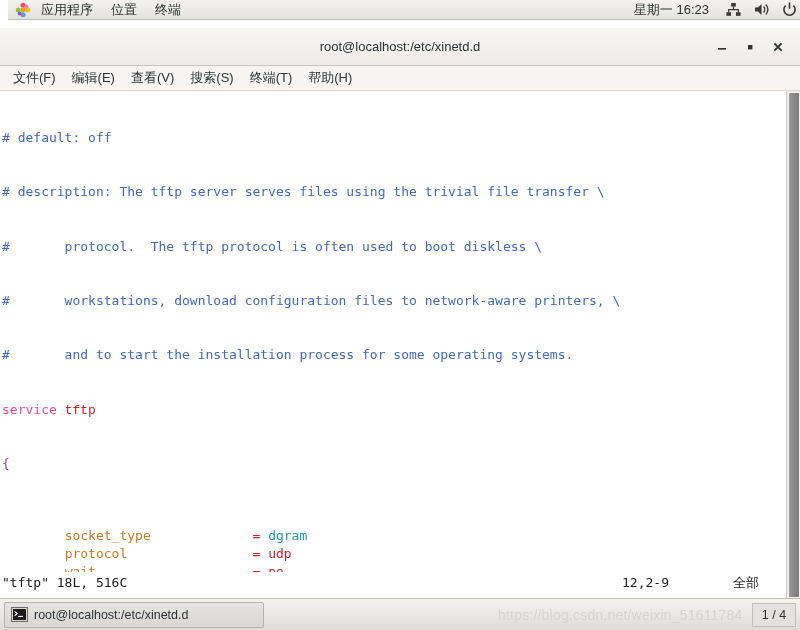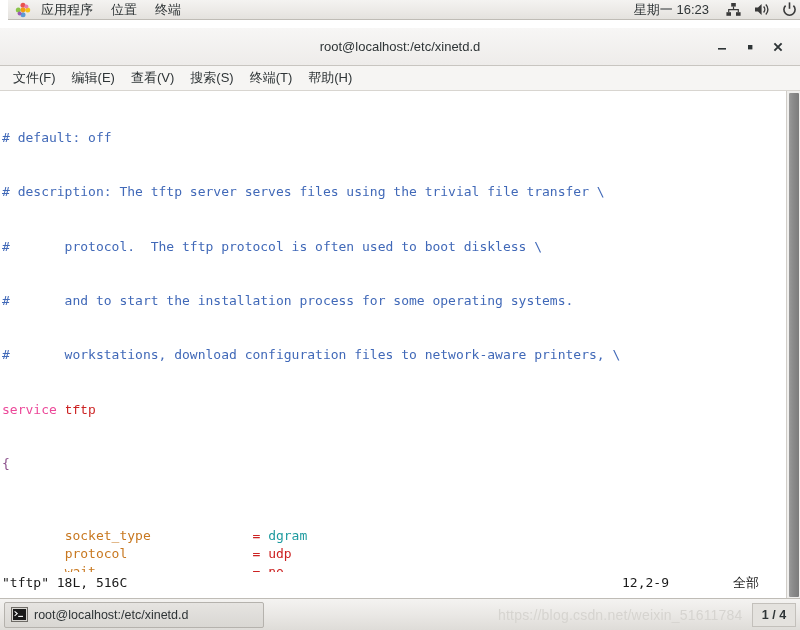--- a/index.html
+++ b/index.html
@@ -218,21 +218,20 @@
   #workspace-switcher {
     position: absolute;
     right: 4px; top: 4px;
     width: 44px; height: 24px;
     background: #e4e2de;
     border: 1px solid #c3c0bb;
     display: flex;
     align-items: center;
     justify-content: center;
     box-sizing: border-box;
-    font-weight: bold;
   }
   #workspace-label {
     font-size: 12.5px;
     color: #2e3436;
     white-space: nowrap;
   }
 </style>
 </head>
 <body>
 
@@ -314,22 +313,22 @@
     <div class="menu-item">终端(T)</div>
     <div class="menu-item">帮助(H)</div>
   </div>
 
   <div id="term-screen">
 
     <div id="term-text">
       <div class="ln"><span class="c-comment"># default: off</span></div>
       <div class="ln"><span class="c-comment"># description: The tftp server serves files using the trivial file transfer \</span></div>
       <div class="ln"><span class="c-comment">#</span><span class="c-comment">       protocol.  The tftp protocol is often used to boot diskless \</span></div>
+      <div class="ln"><span class="c-comment">#</span><span class="c-comment">       workstations, download configuration files to network-aware printers, \</span></div>
       <div class="ln"><span class="c-comment">#</span><span class="c-comment">       and to start the installation process for some operating systems.</span></div>
-      <div class="ln"><span class="c-comment">#</span><span class="c-comment">       workstations, download configuration files to network-aware printers, \</span></div>
       <div class="ln"><span class="c-keyword">service</span><span> </span><span class="c-service">tftp</span></div>
       <div class="ln"><span class="c-brace">{</span></div>
 
       <div id="attr-lines"><div class="ln"><span>        </span><span class="c-attr-orange">socket_type</span><span>             </span><span class="c-eq">= </span><span class="c-val-teal">dgram</span></div><div class="ln"><span>        </span><span class="c-attr-orange">protocol</span><span>                </span><span class="c-eq">= </span><span class="c-val-red">udp</span></div><div class="ln"><span>        </span><span class="c-attr-orange">wait</span><span>                    </span><span class="c-eq">= </span><span class="c-val-red">no</span></div><div class="ln"><span>        </span><span class="c-attr-orange">user</span><span>                    </span><span class="c-eq">= </span><span class="c-val-red">root</span></div></div>
 
       
 
       
     </div>
 

